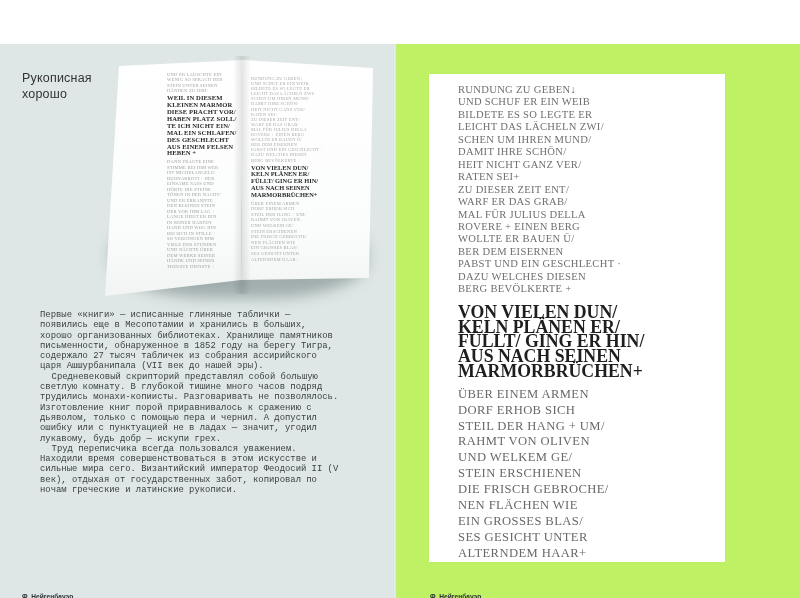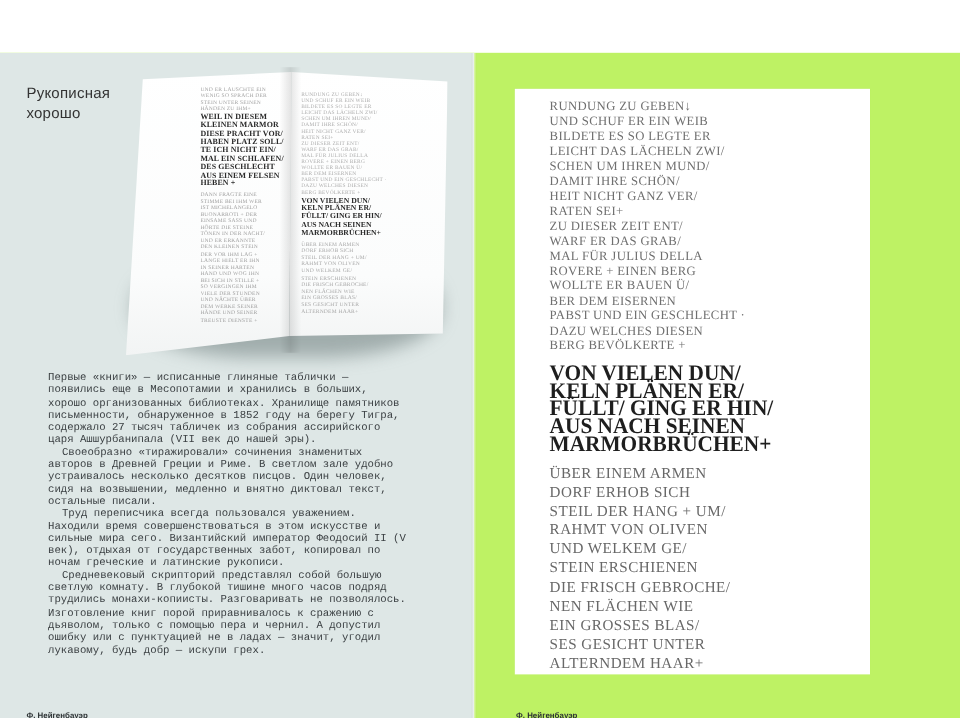--- a/index.html
+++ b/index.html
@@ -153,23 +153,22 @@
             <div>SES GESICHT UNTER</div>
             <div>ALTERNDEM HAAR+</div>
           </div>
       </div>
     </div>
     <div class="gutter-shade"></div>
   </div>
 
   <div class="body-text">
     <p>Первые «книги» — исписанные глиняные таблички — появились еще в Месопотамии и хранились в больших, хорошо организованных библиотеках. Хранилище памятников письменности, обнаруженное в 1852 году на берегу Тигра, содержало 27 тысяч табличек из собрания ассирийского царя Ашшурбанипала (VII век до нашей эры).</p>
-    <p>Своеобразно «тиражировали» сочинения знаменитых авторов в Древней Греции и Риме. В светлом зале удобно устраивалось несколько десятков писцов. Один человек, сидя на возвышении, медленно и внятно диктовал текст, остальные писали.</p>
+    <p>Средневековый скрипторий представлял собой большую светлую комнату. В глубокой тишине много часов подряд трудились монахи-копиисты. Разговаривать не позволялось. Изготовление книг порой приравнивалось к сражению с дьяволом, только с помощью пера и чернил. А допустил ошибку или с пунктуацией не в ладах — значит, угодил лукавому, будь добр — искупи грех.</p>
     <p>Труд переписчика всегда пользовался уважением. Находили время совершенствоваться в этом искусстве и сильные мира сего. Византийский император Феодосий II (V век), отдыхая от государственных забот, копировал по ночам греческие и латинские рукописи.</p>
-    <p>Средневековый скрипторий представлял собой большую светлую комнату. В глубокой тишине много часов подряд трудились монахи-копиисты. Разговаривать не позволялось. Изготовление книг порой приравнивалось к сражению с дьяволом, только с помощью пера и чернил. А допустил ошибку или с пунктуацией не в ладах — значит, угодил лукавому, будь добр — искупи грех.</p>
   </div>
 
   <div class="caption caption-left">
     <div>Ф. Нейгенбауэр</div>
     <div>Разворот рукописной книги</div>
     <div>Бумага, тушь, ширококонечные и остроконечные перья</div>
   </div>
   <div class="pageno pageno-left">300</div>
 
   <div class="artwork-page">

